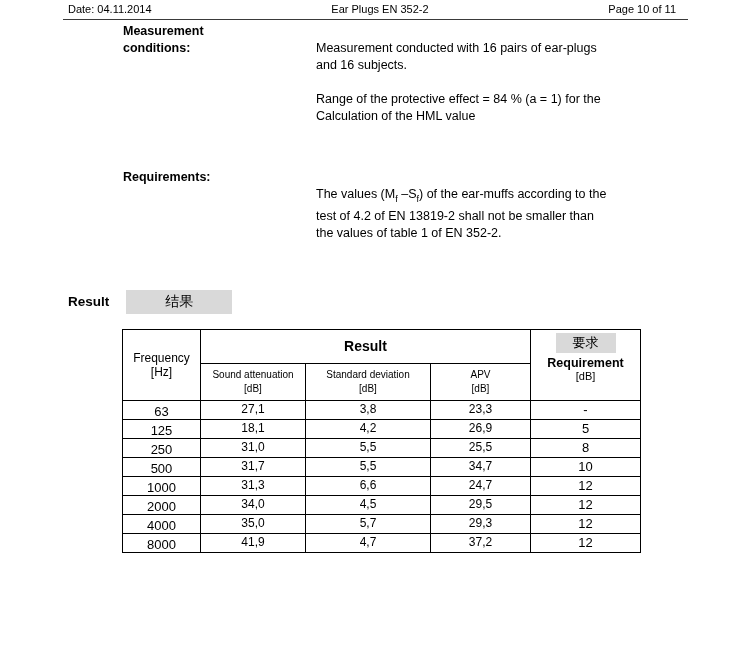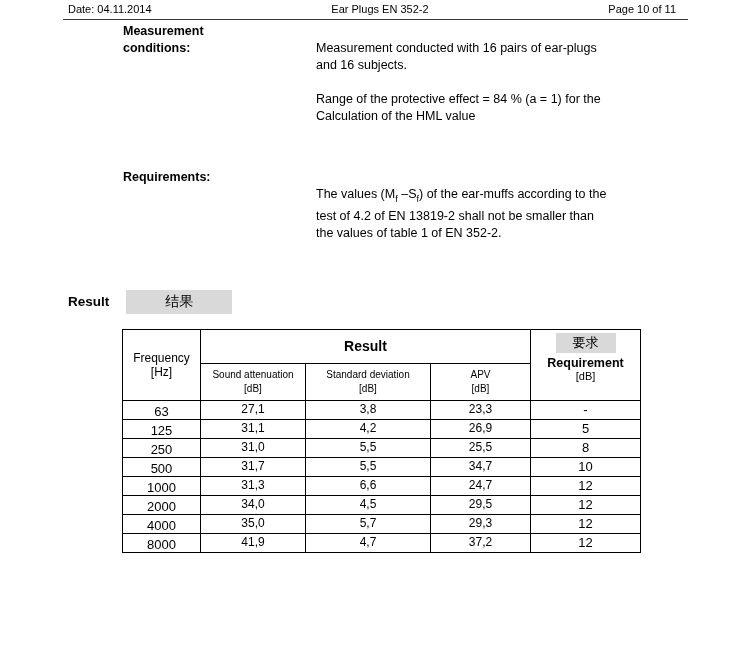--- a/index.html
+++ b/index.html
@@ -127,21 +127,21 @@
     <tbody>
       <tr>
         <td class="freq">63</td>
         <td class="val">27,1</td>
         <td class="val">3,8</td>
         <td class="val">23,3</td>
         <td class="req">-</td>
       </tr>
       <tr>
         <td class="freq">125</td>
-        <td class="val">31,1</td>
+        <td class="val">18,1</td>
         <td class="val">4,2</td>
         <td class="val">26,9</td>
         <td class="req">5</td>
       </tr>
       <tr>
         <td class="freq">250</td>
         <td class="val">31,0</td>
         <td class="val">5,5</td>
         <td class="val">25,5</td>
         <td class="req">8</td>

